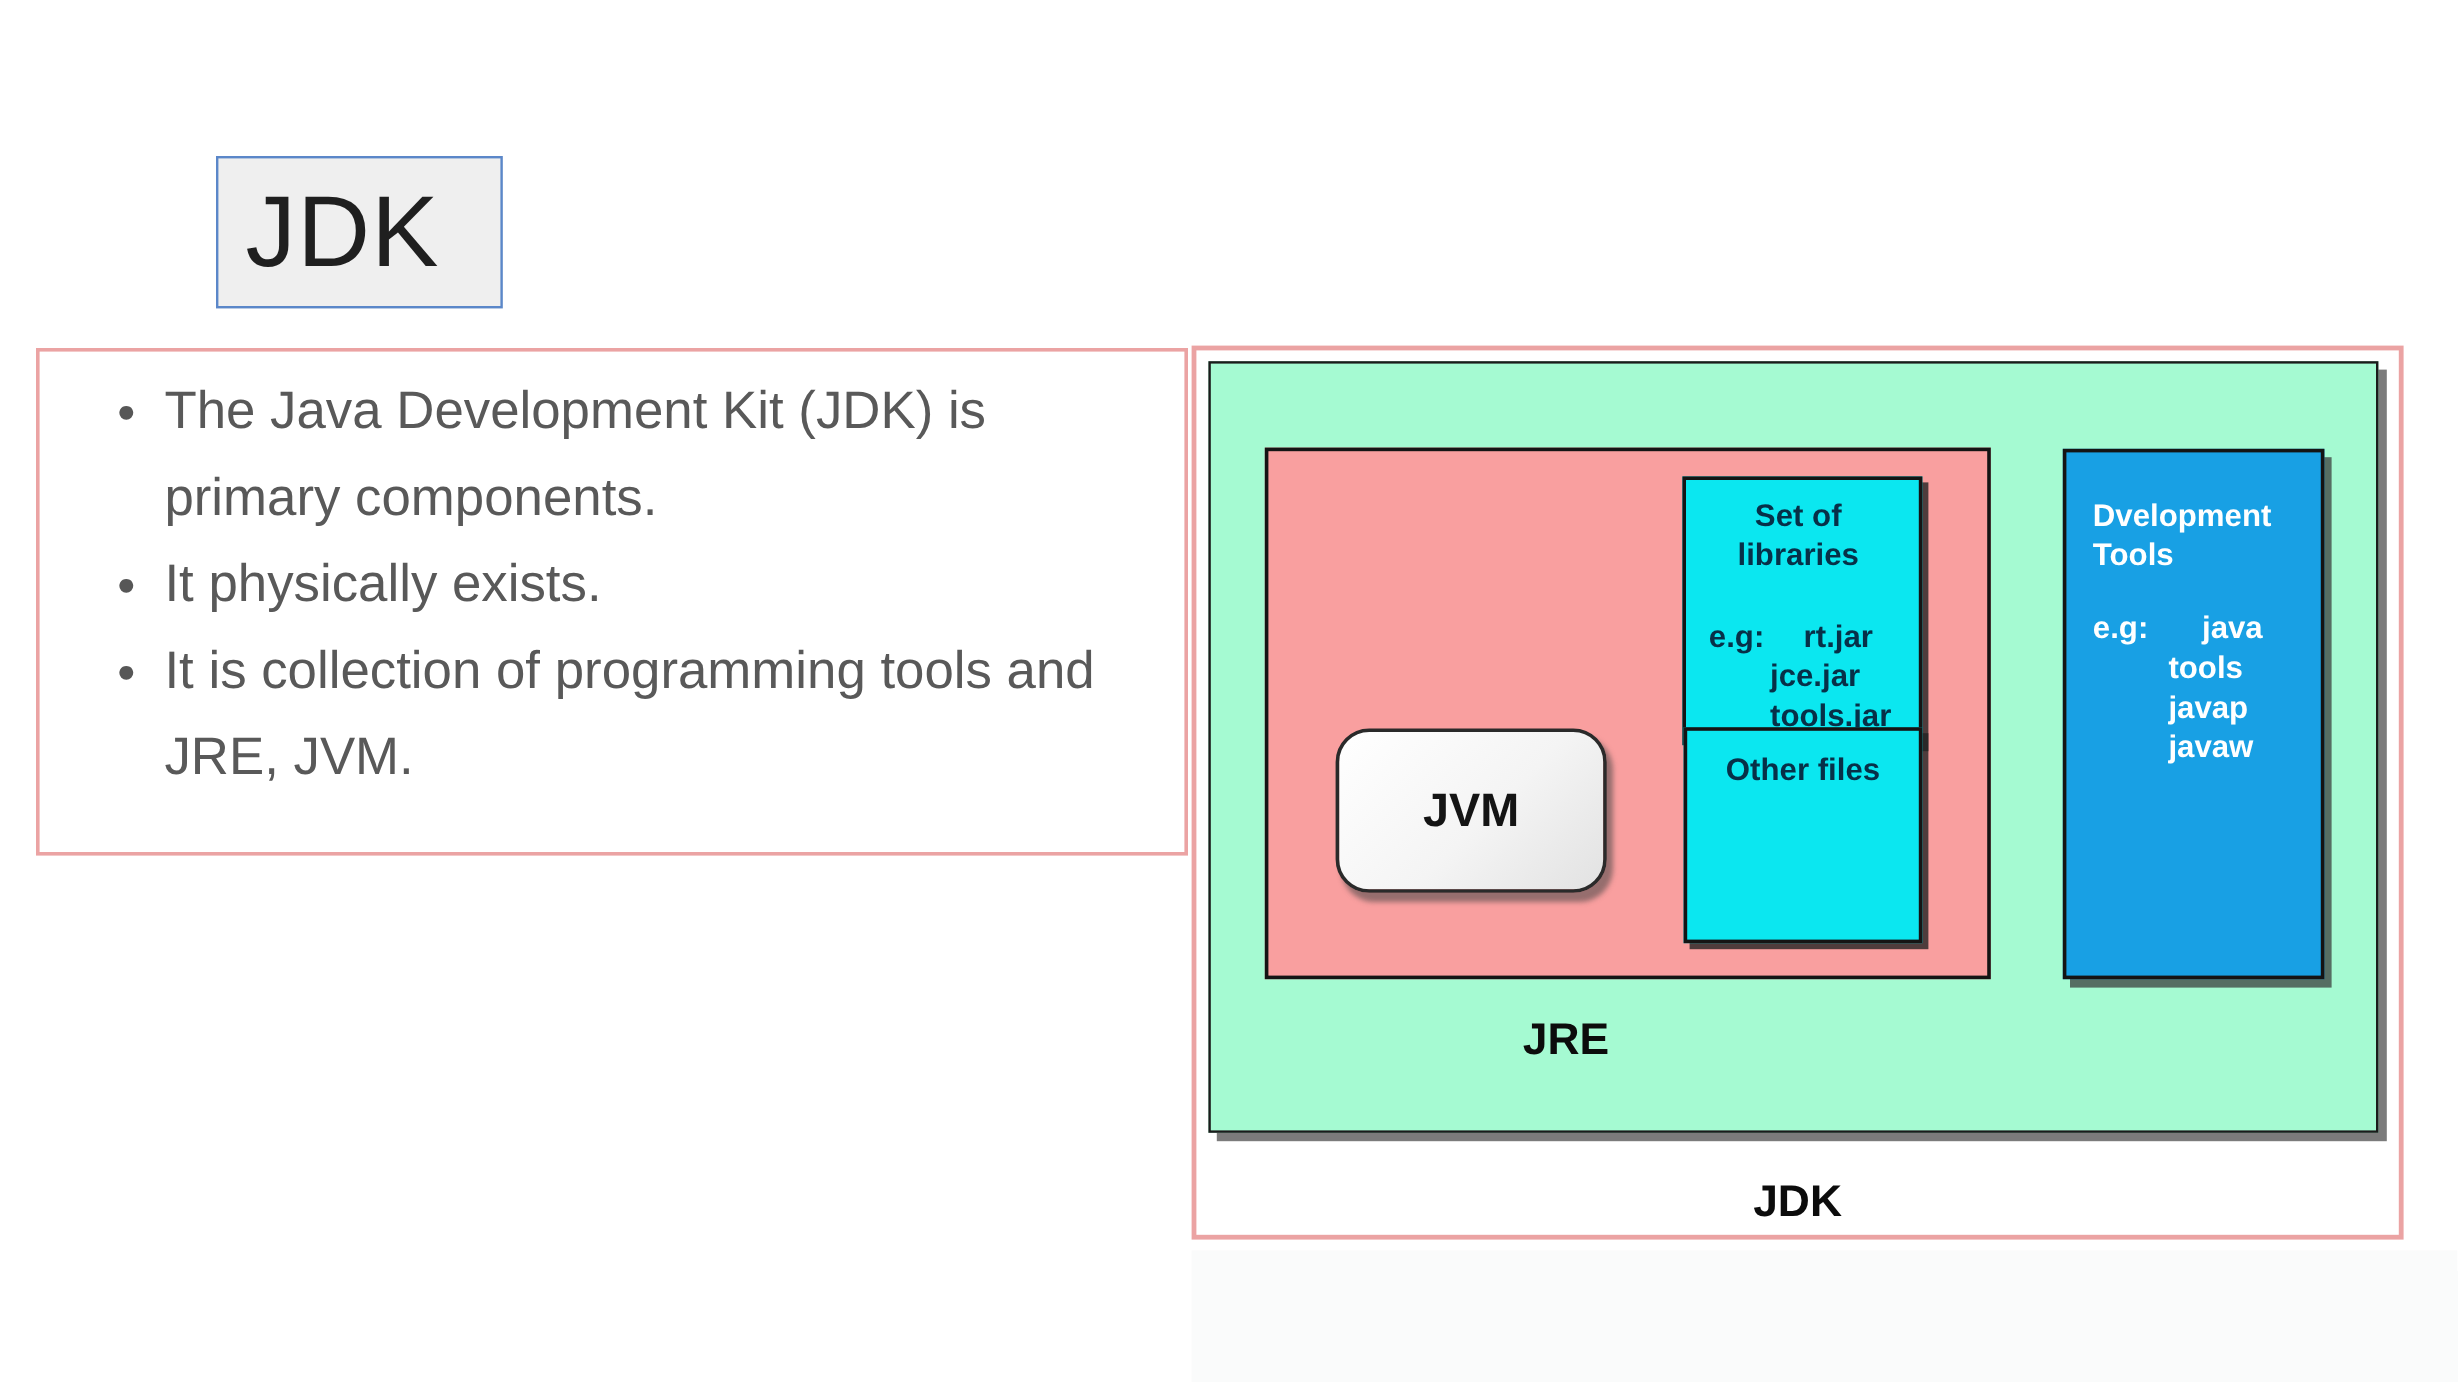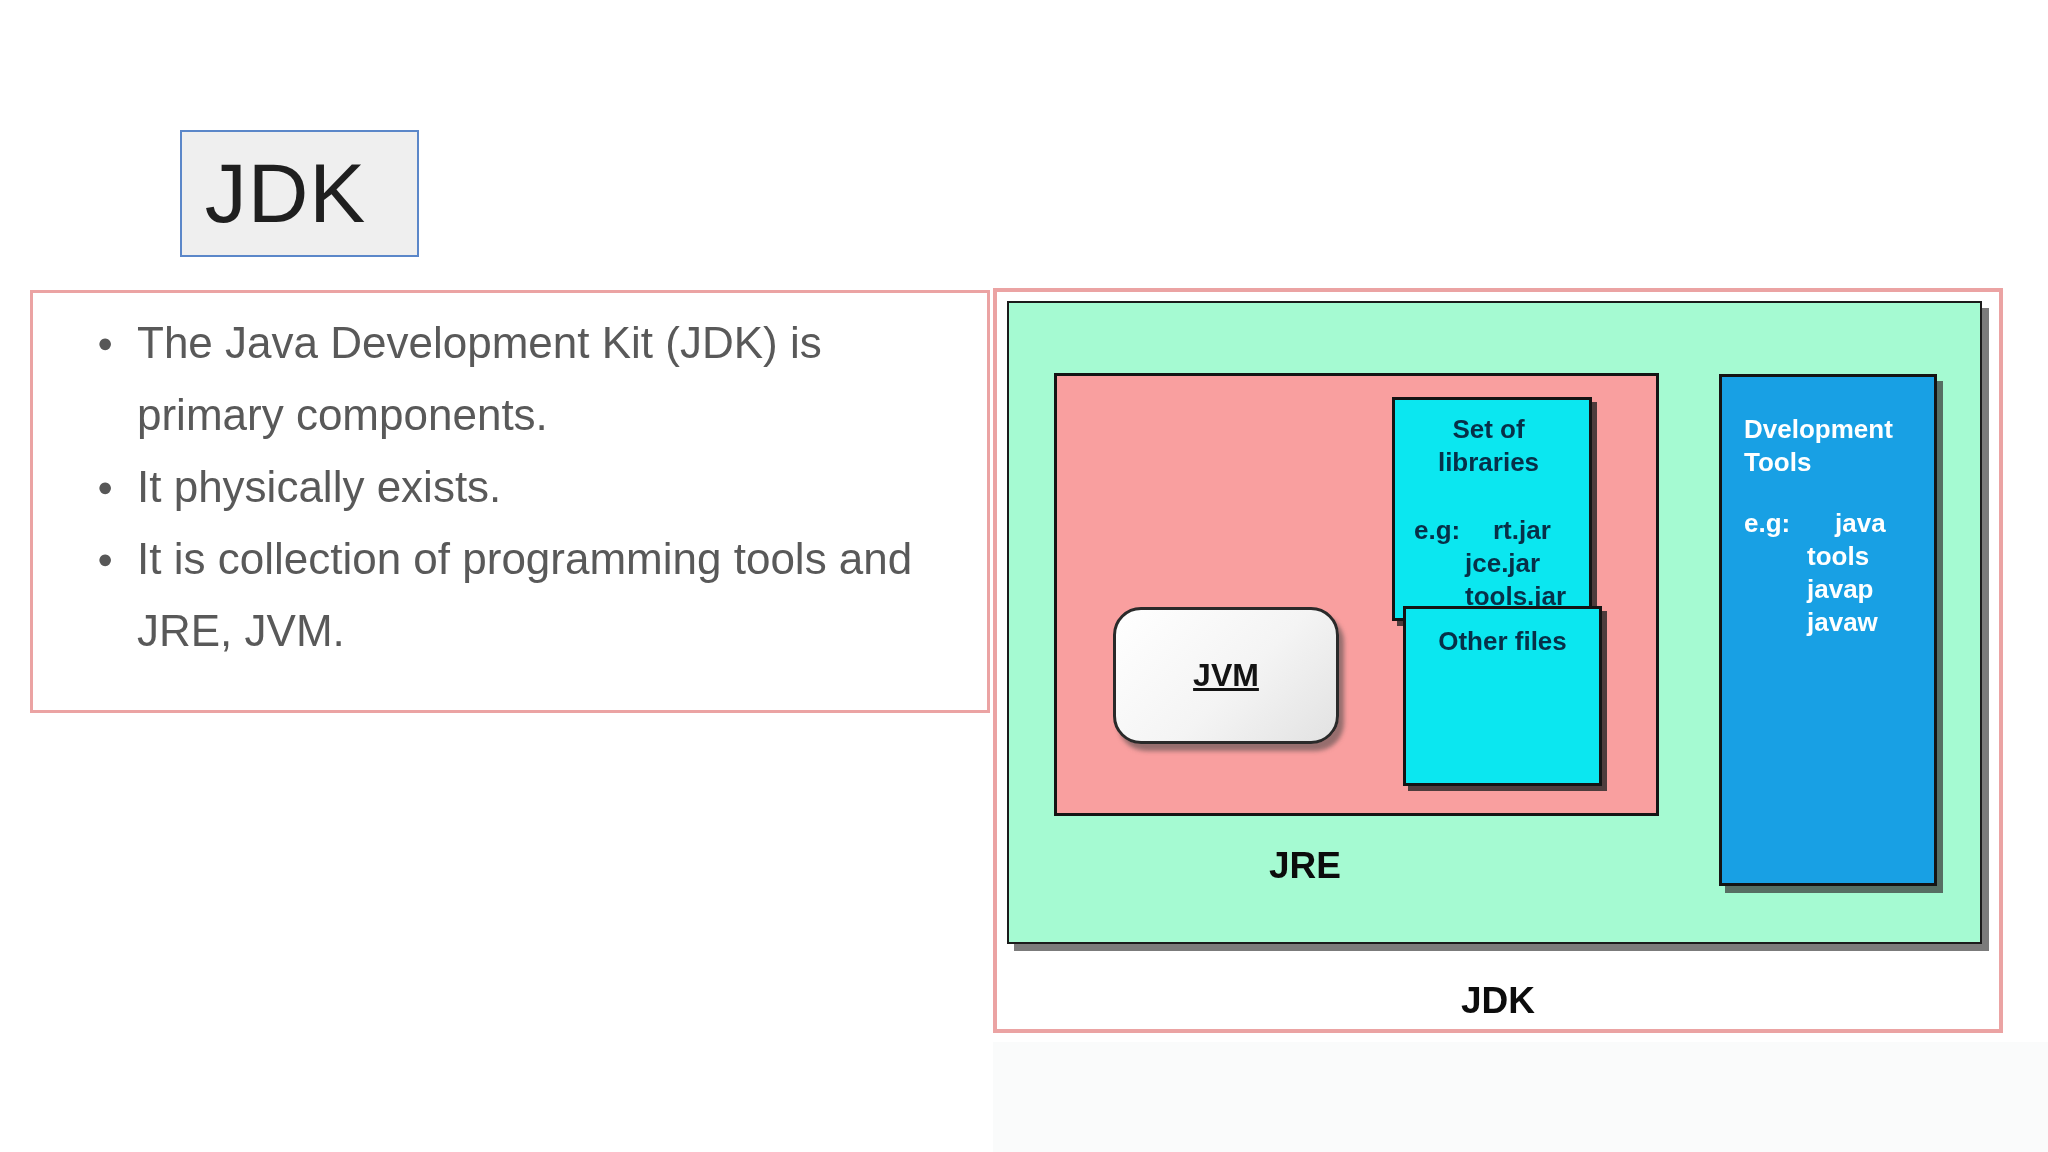--- a/index.html
+++ b/index.html
@@ -43,35 +43,35 @@
     position:absolute; left:57px; top:81px; width:605px; height:443px;
     background:#f99f9f; border:3px solid #141414;
   }
   .jvm-box{
     position:absolute; left:116px; top:315px; width:226px; height:137px;
     border:3px solid #2a2a2a; border-radius:28px;
     background:linear-gradient(135deg,#ffffff 0%,#f4f4f4 55%,#e2e2e2 100%);
     box-shadow:5px 7px 4px rgba(70,70,70,0.55);
     display:flex; align-items:center; justify-content:center;
   }
-  .jvm-box span{font-size:32px; font-weight:bold; color:#141414;text-decoration:underline;}
+  .jvm-box span{font-size:39px; font-weight:bold; color:#141414;}
   .cyan-box{
     background:#0be7f0; border:3px solid #141414;
     box-shadow:5px 5px 0 rgba(35,35,35,0.8);
     color:#073048; font-weight:bold; font-size:26px; line-height:33px;
     position:absolute;
   }
-  .libs-box{left:395px; top:105px; width:200px; height:224px; padding:13px 12px 0 19px;}
+  .libs-box{left:405px; top:105px; width:200px; height:224px; padding:13px 12px 0 19px;}
   .libs-title{text-align:center; padding-right:14px;}
   .eg-row{display:flex; margin-top:35px;gap:28px;}
   .libs-box .eg-label{width:51px; flex:0 0 51px;}
   .libs-box .eg-item-follow{margin-left:51px;}
   .other-box{left:406px; top:314px; width:199px; height:180px; padding:16px 0 0 0; text-align:center;}
   .tools-box{
-    position:absolute; left:722px; top:82px; width:218px; height:512px;
+    position:absolute; left:722px; top:82px; width:218px; height:442px;
     background:#18a0e4; border:3px solid #141414;
     box-shadow:6px 7px 0 rgba(55,55,55,0.72);
     color:#ffffff; font-weight:bold; font-size:26px; line-height:33px;
     padding:36px 0 0 22px;
   }
   .tools-box .eg-row{margin-top:28px;}
   .tools-box .eg-label{width:63px; flex:0 0 63px;}
   .tools-box .eg-item-follow{margin-left:63px;}
   .jre-label{
     position:absolute; left:272px; top:553px; font-size:37px; font-weight:bold; color:#0c0c0c;

